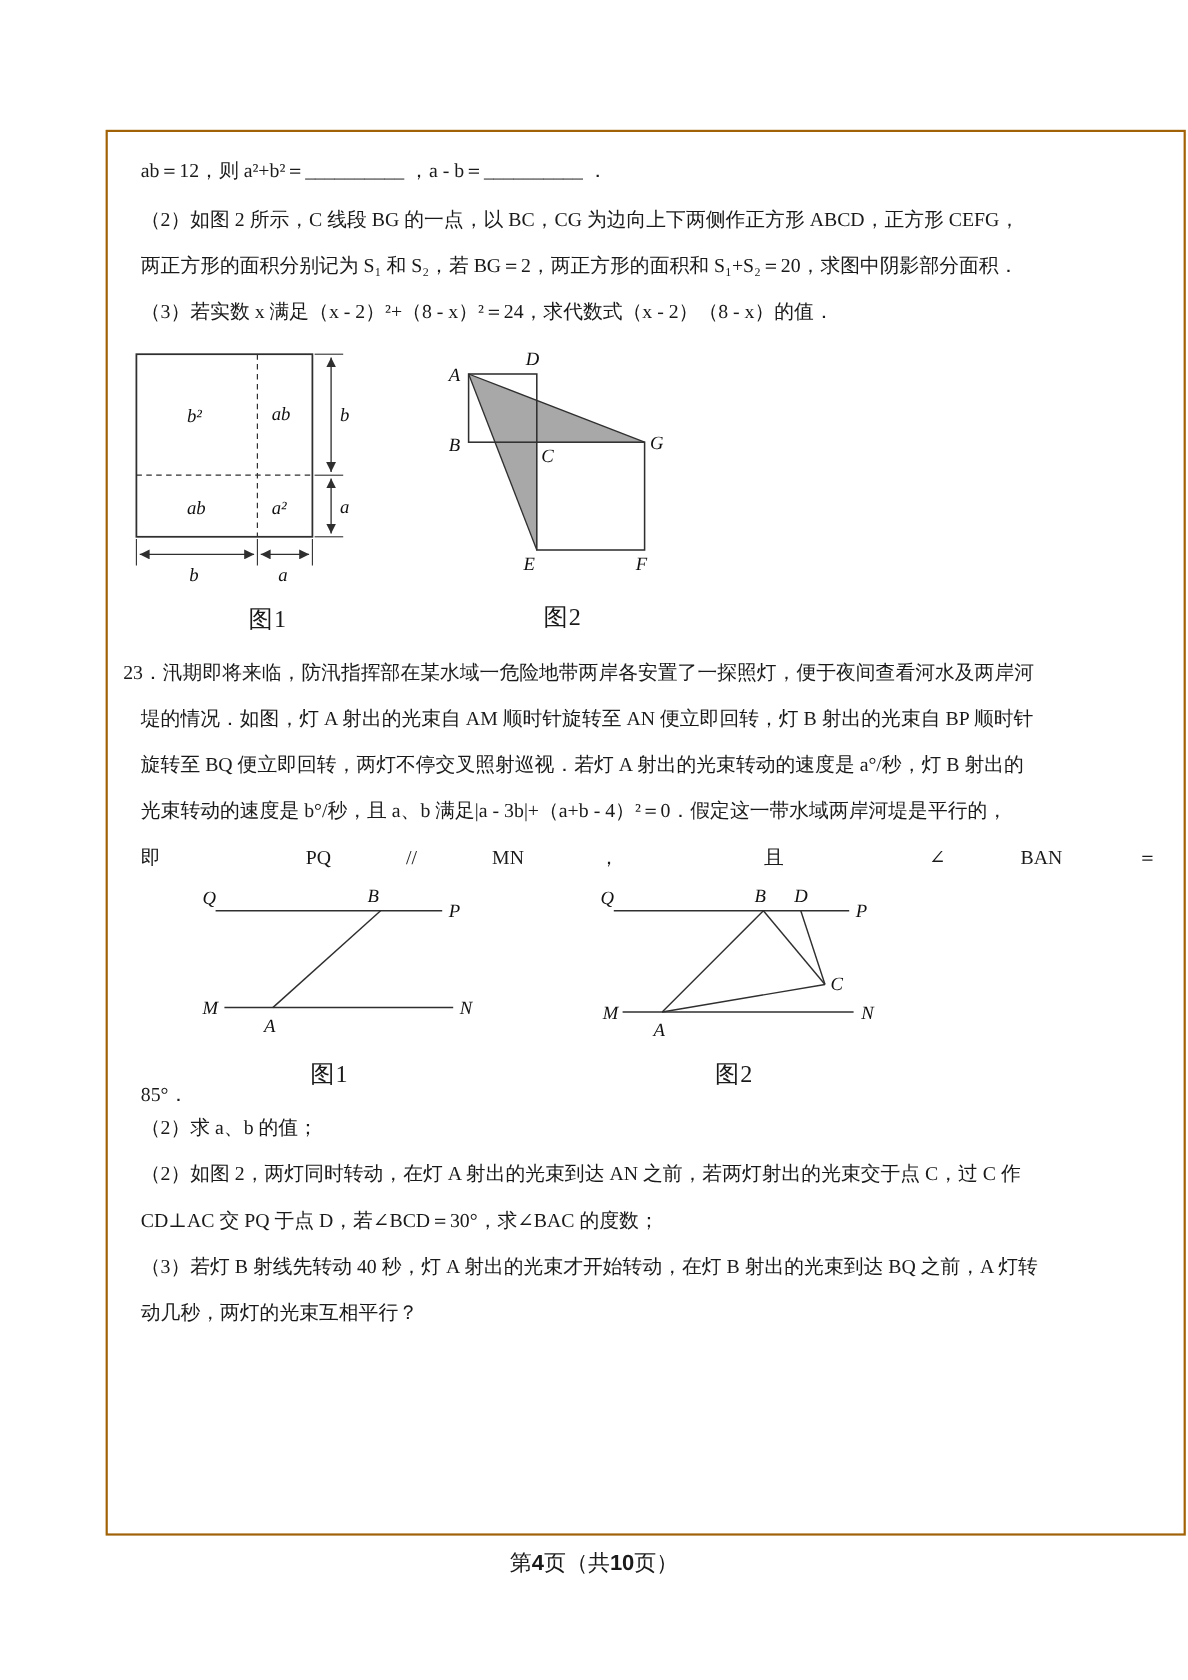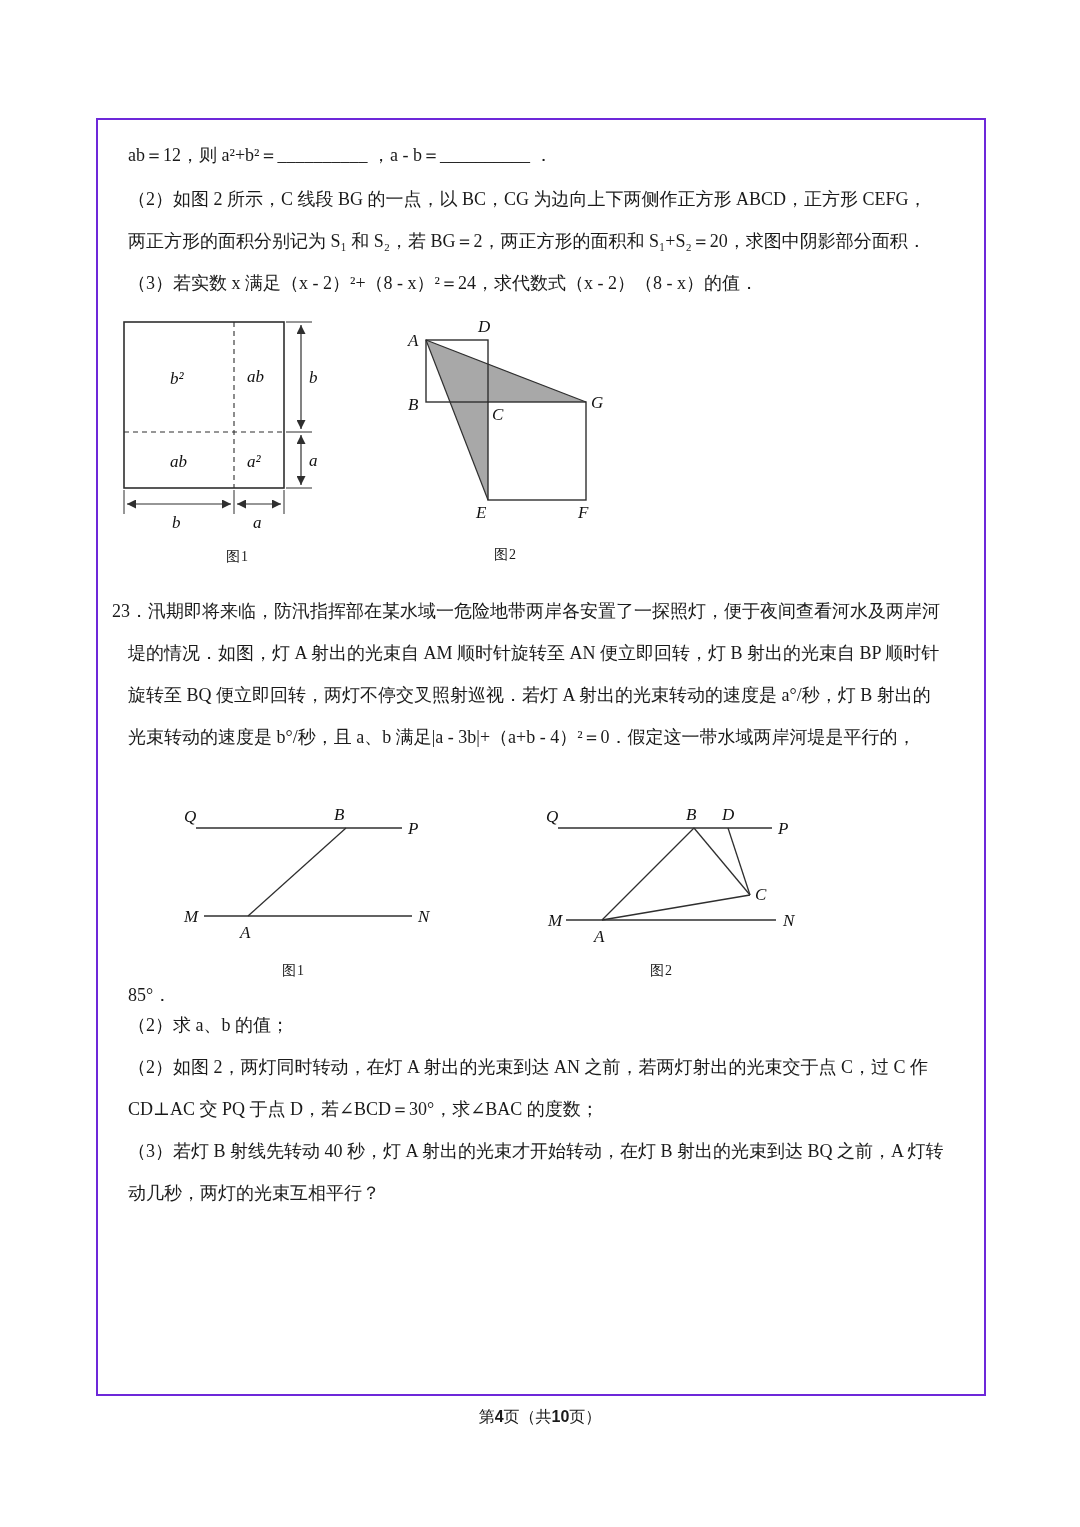--- a/index.html
+++ b/index.html
@@ -3,36 +3,36 @@
 <meta charset="utf-8">
 <style>
   * { margin:0; padding:0; box-sizing:border-box; }
   html,body { background:#ffffff; }
   body {
     width:1080px; height:1527px; position:relative;
     font-family:"Liberation Serif","DejaVu Serif",serif;
     color:#1a1a1a; overflow:hidden;
   }
   .border-box {
-    position:absolute; left:96px; top:118px; width:890px; height:1278px;
-    border:2px solid #6d28d9; background:#fff;
+    position:absolute; left:96px; top:118px; width:982px; height:1278px;
+    border:2px solid #a16207; background:#fff;
   }
   .tline {
     position:absolute; left:30px; right:24px;
     font-size:18px; line-height:26px; white-space:nowrap;
   }
   .just {
     white-space:normal; text-align:justify; text-align-last:justify;
   }
   .fig-caption {
-    position:absolute; font-size:14px; letter-spacing:1px;
+    position:absolute; font-size:22px; letter-spacing:1px;
   }
   .footer {
     position:absolute; left:0; top:1407px; width:100%;
-    text-align:center; font-size:16px;
+    text-align:center; font-size:20px;
   }
   .footer .num { font-family:"Liberation Sans","DejaVu Sans",sans-serif; font-weight:bold; }
   svg { position:absolute; overflow:visible; }
   svg text {
     font-family:"Liberation Serif","DejaVu Serif",serif;
     font-style:italic; font-size:17px; fill:#111;
   }
   svg line, svg rect { stroke:#2f2f2f; }
 </style>
 </head>
@@ -93,20 +93,21 @@
     <text x="193" y="98">G</text>
     <text x="78" y="208">E</text>
     <text x="180" y="208">F</text>
   </svg>
   <div class="fig-caption" style="left:396px;top:426px">图2</div>
 
   <div class="tline" style="top:478px;left:14px">23．汛期即将来临，防汛指挥部在某水域一危险地带两岸各安置了一探照灯，便于夜间查看河水及两岸河</div>
   <div class="tline" style="top:520px">堤的情况．如图，灯 A 射出的光束自 AM 顺时针旋转至 AN 便立即回转，灯 B 射出的光束自 BP 顺时针</div>
   <div class="tline" style="top:562px">旋转至 BQ 便立即回转，两灯不停交叉照射巡视．若灯 A 射出的光束转动的速度是 a°/秒，灯 B 射出的</div>
   <div class="tline" style="top:604px">光束转动的速度是 b°/秒，且 a、b 满足|a - 3b|+（a+b - 4）²＝0．假定这一带水域两岸河堤是平行的，</div>
+  <div class="tline just" style="top:646px">即 PQ // MN ， 且 ∠ BAN ＝</div>
 
   <svg style="left:86px;top:682px" width="255" height="150" viewBox="0 0 255 150">
     <line x1="12" y1="26" x2="218" y2="26" stroke-width="1.4"></line>
     <line x1="20" y1="114" x2="228" y2="114" stroke-width="1.4"></line>
     <line x1="64" y1="114" x2="162" y2="26" stroke-width="1.3"></line>
     <text x="0" y="20">Q</text>
     <text x="150" y="18">B</text>
     <text x="224" y="32">P</text>
     <text x="0" y="120">M</text>
     <text x="56" y="136">A</text>

